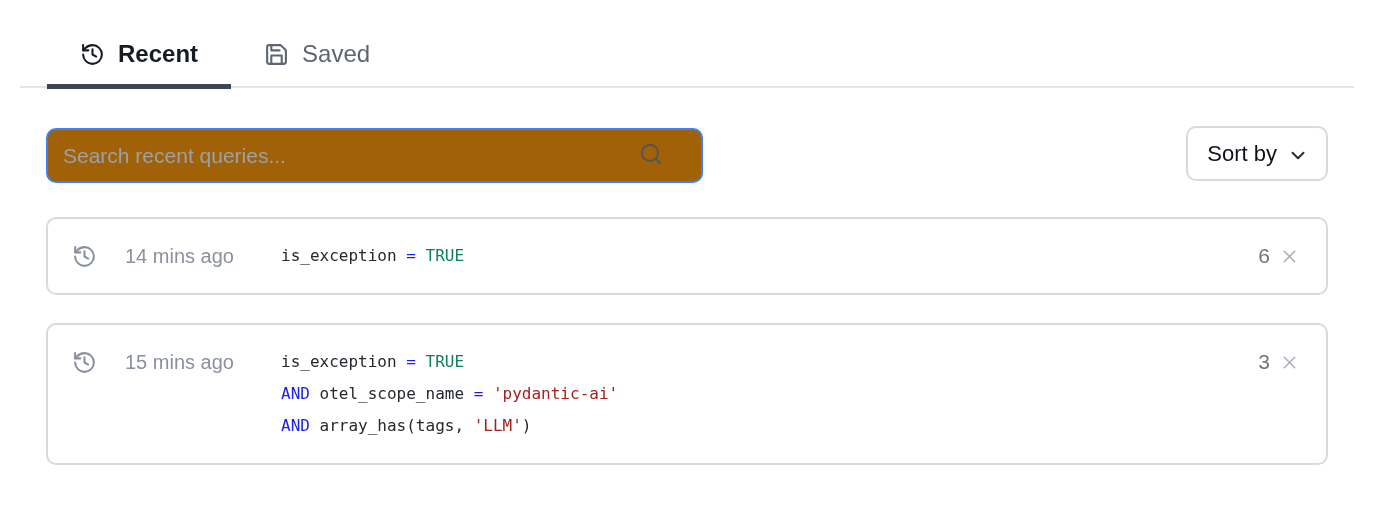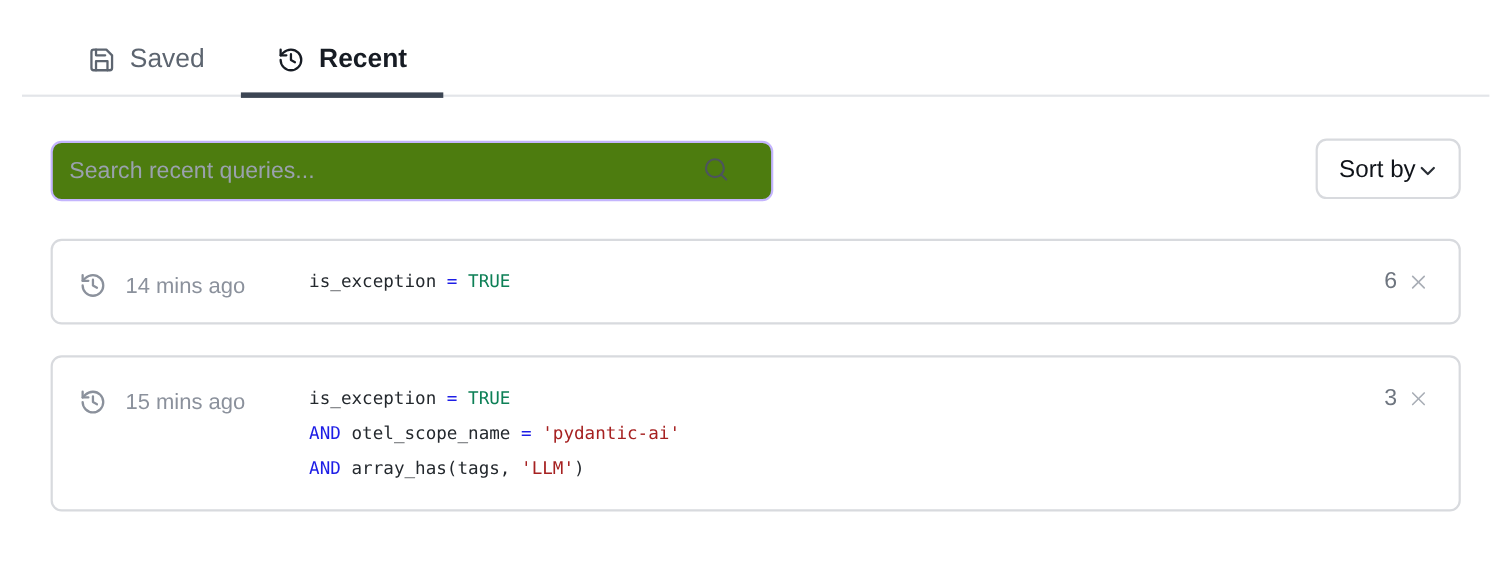--- a/index.html
+++ b/index.html
@@ -48,40 +48,40 @@
   .controls-row {
     margin-top: 38px;
     display: flex;
     justify-content: space-between;
     align-items: center;
   }
   .search-box { position: relative; width: 637px; height: 51px; }
   .search-box input {
     width: 588px; height: 47px;
     padding: 2px 50px 2px 15px;
-    border: 2px solid #c4b5fd;
+    border: 2px solid #3b82f6;
     border-radius: 10px;
     font-family: "Liberation Sans", sans-serif;
     font-size: 21px;
     color: #1a202c;
     outline: none;
-    background: #4d7c0f;
+    background: #a16207;
   }
   .search-box input::placeholder { color: #9aa1ad; }
   .search-icon-wrap {
     position: absolute; right: 19px; top: 13px;
     color: #4d545e; pointer-events: auto; cursor: pointer;
   }
   .sort-btn {
     height: 51px;
     padding: 0 17px 0 19px;
     border: 2px solid #d8dade;
     border-radius: 10px;
     background: #fff;
-    display: flex; align-items: center; 
+    display: flex; align-items: center; gap: 10px;
     font-family: "Liberation Sans", sans-serif;
     font-size: 22px;
     color: #0f1319;
     cursor: pointer;
   }
   .sort-btn .chev { color: #2a2f36; margin-top: 2px; }
 
   
   .query-card {
     border: 2px solid #d8dade;
@@ -91,22 +91,22 @@
     align-items: flex-start;
     background: #fff;
     cursor: pointer;
   }
   .query-card.first { margin-top: 36px; }
   .query-card + .query-card { margin-top: 28px; }
   .meta {
     width: 209px;
     height: 32px;
     display: flex;
-    align-items: flex-end;
-    gap: 17px;
+    align-items: center;
+    gap: 28px;
     flex: 0 0 auto;
   }
   .meta .micon { color: #8b919c; flex: 0 0 auto; }
   .meta .time { font-size: 20px; color: #8b919c; white-space: nowrap; }
   .code {
     font-family: "DejaVu Sans Mono", monospace;
     font-size: 16px;
     line-height: 32px;
     white-space: pre;
     flex: 0 1 auto;
@@ -129,40 +129,40 @@
   .count { font-size: 21px; color: #6e757f; }
   .close-btn {
     background: none; border: none; padding: 2px;
     color: #a9aeb6; cursor: pointer; line-height: 0;
   }
 </style>
 </head>
 <body>
 
 <div class="tabs-bar">
+  <div class="tab active">
+    <span class="ticon">
+      <svg width="25" height="25" viewBox="0 0 24 24" fill="none" stroke="currentColor" stroke-width="2" stroke-linecap="round" stroke-linejoin="round">
+        <path d="M3 12a9 9 0 1 0 9-9 9.75 9.75 0 0 0-6.74 2.74L3 8"></path>
+        <path d="M3 3v5h5"></path>
+        <path d="M12 7v5l3.5 2"></path>
+      </svg>
+    </span>
+    <span>Recent</span>
+  </div>
   <div class="tab inactive">
     <span class="ticon">
       <svg width="25" height="25" viewBox="0 0 24 24" fill="none" stroke="currentColor" stroke-width="2" stroke-linecap="round" stroke-linejoin="round">
         <path d="M19 21H5a2 2 0 0 1-2-2V5a2 2 0 0 1 2-2h11l5 5v11a2 2 0 0 1-2 2z"></path>
         <path d="M17 21v-8H7v8"></path>
         <path d="M7 3v5h8"></path>
       </svg>
     </span>
     <span>Saved</span>
   </div>
-  <div class="tab active">
-    <span class="ticon">
-      <svg width="25" height="25" viewBox="0 0 24 24" fill="none" stroke="currentColor" stroke-width="2" stroke-linecap="round" stroke-linejoin="round">
-        <path d="M3 12a9 9 0 1 0 9-9 9.75 9.75 0 0 0-6.74 2.74L3 8"></path>
-        <path d="M3 3v5h5"></path>
-        <path d="M12 7v5l3.5 2"></path>
-      </svg>
-    </span>
-    <span>Recent</span>
-  </div>
 </div>
 
 <div class="main">
 
   <div class="controls-row">
     <div class="search-box">
       <input type="text" value="" placeholder="Search recent queries..." style="">
       <span class="search-icon-wrap">
         <svg width="26" height="26" viewBox="0 0 24 24" fill="none" stroke="currentColor" stroke-width="1.8" stroke-linecap="round">
           <circle cx="11" cy="11" r="7.5"></circle>

